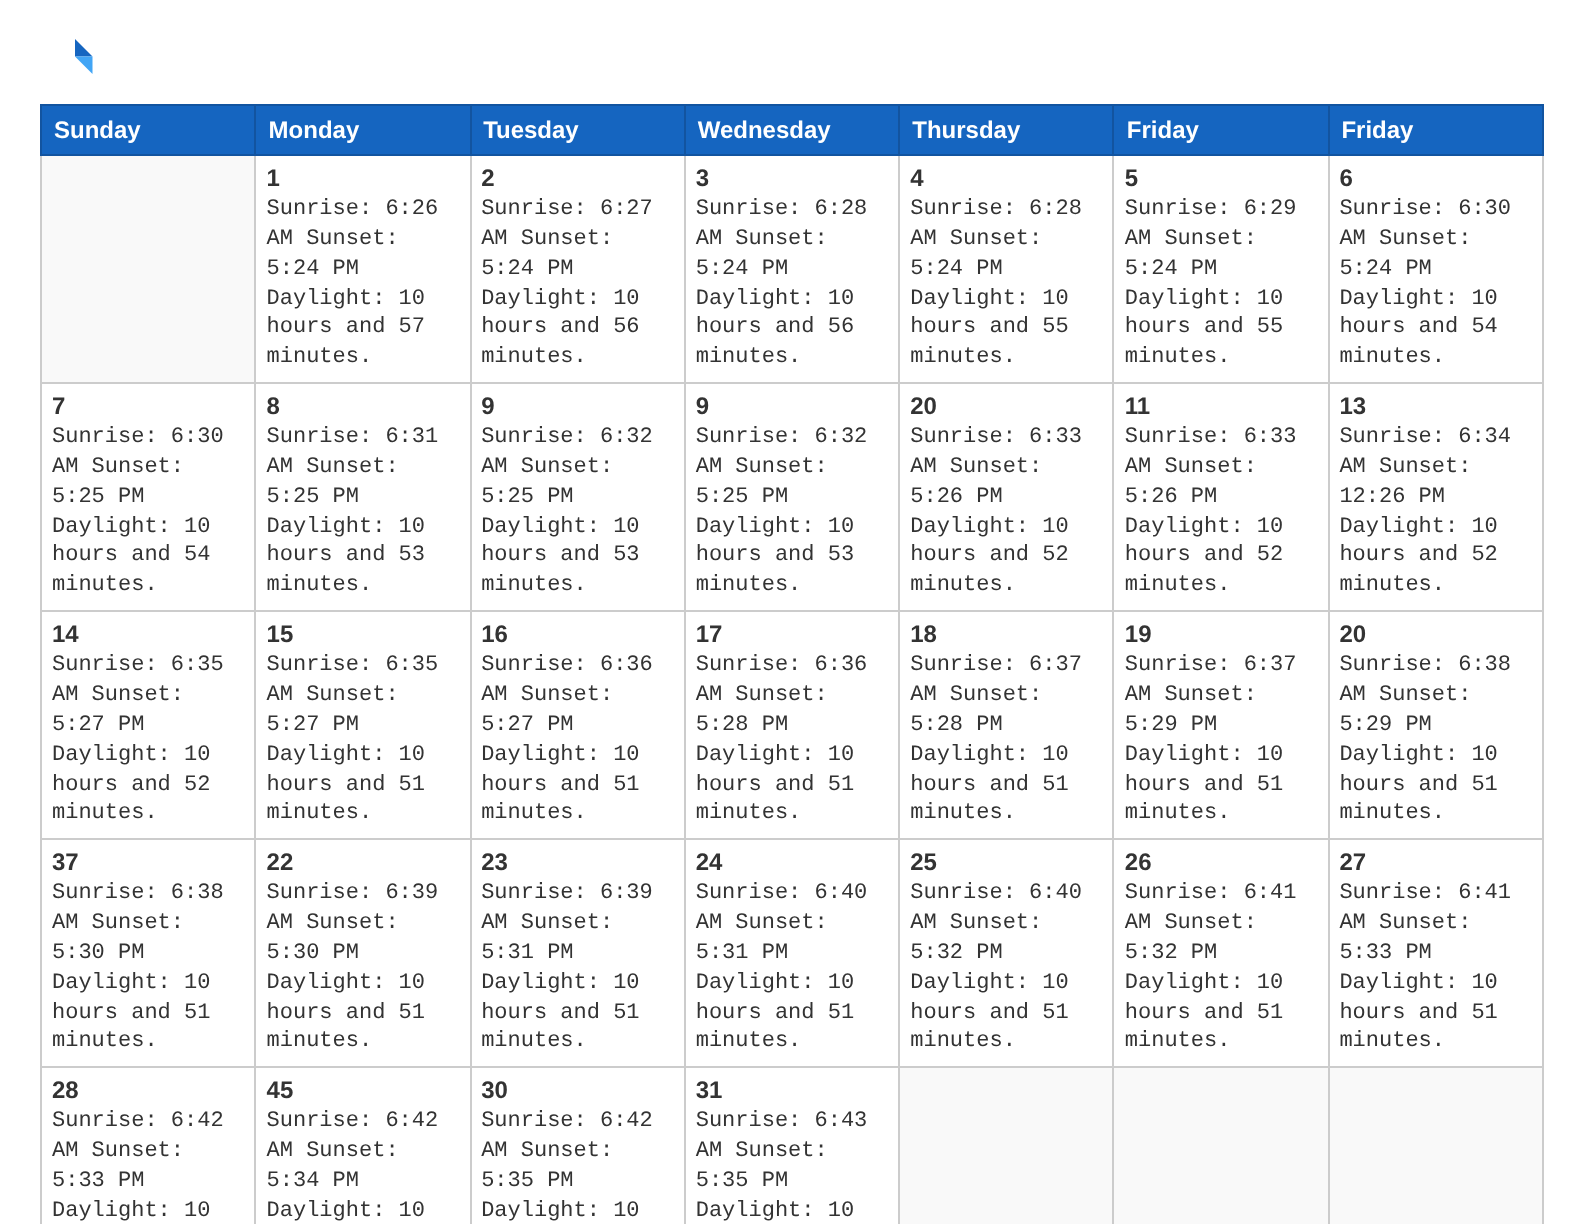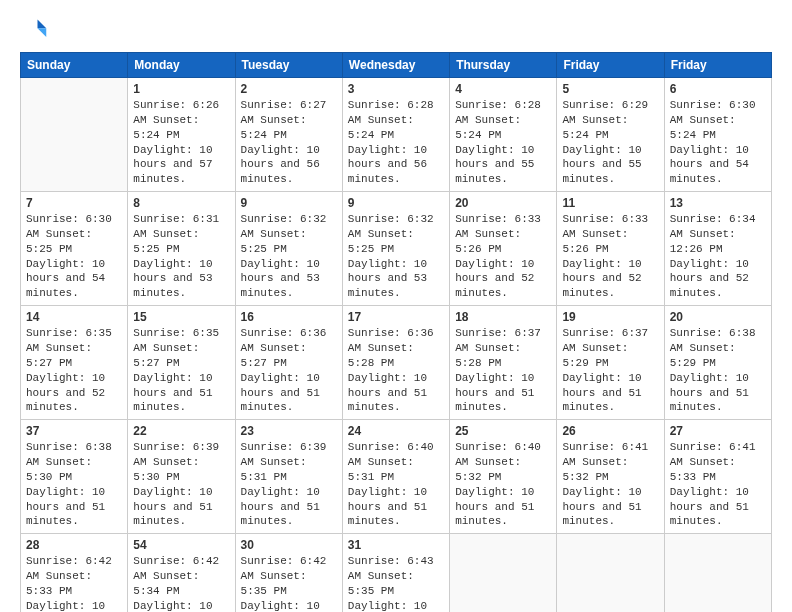--- a/index.html
+++ b/index.html
@@ -328,21 +328,21 @@
         </tr>
         <tr>
           <td>
             <span class="day-num">28</span>
             <div class="day-info">Sunrise: 6:42 AM
 Sunset: 5:33 PM
 Daylight: 10 hours
 and 51 minutes.</div>
           </td>
           <td>
-            <span class="day-num">54</span>
+            <span class="day-num">45</span>
             <div class="day-info">Sunrise: 6:42 AM
 Sunset: 5:34 PM
 Daylight: 10 hours
 and 52 minutes.</div>
           </td>
           <td>
             <span class="day-num">30</span>
             <div class="day-info">Sunrise: 6:42 AM
 Sunset: 5:35 PM
 Daylight: 10 hours

